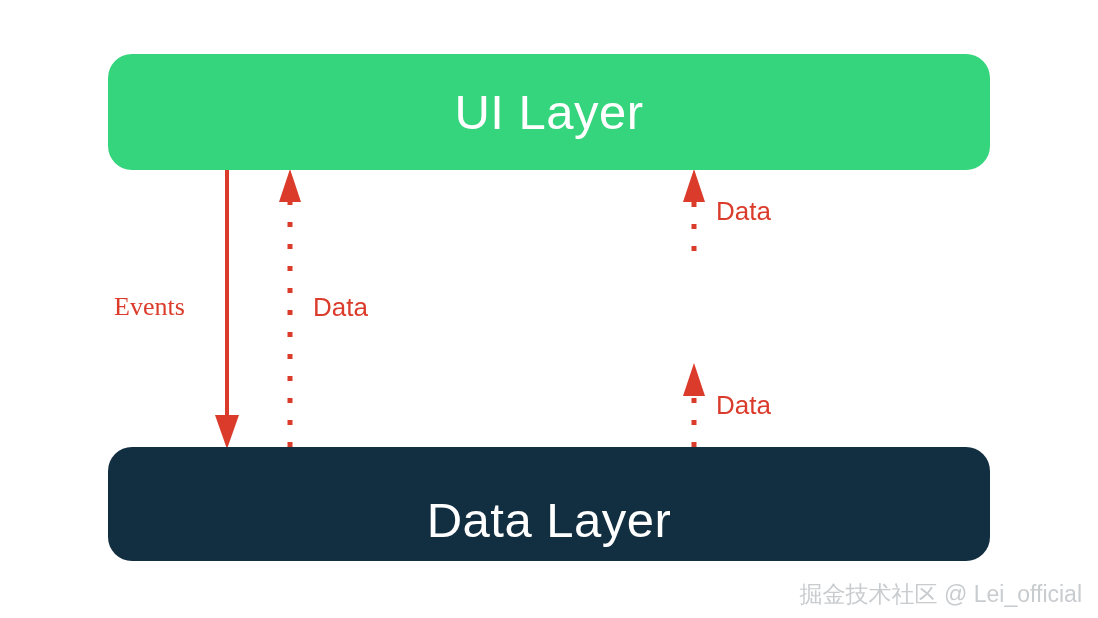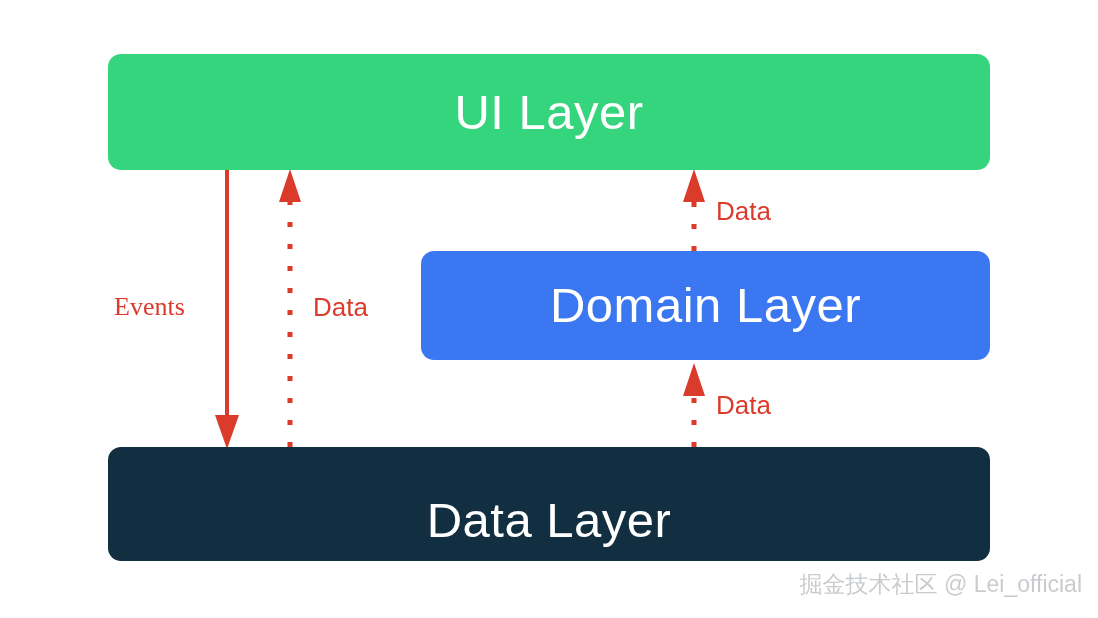--- a/index.html
+++ b/index.html
@@ -14,21 +14,21 @@
     position: relative;
     width: 1098px;
     height: 618px;
     background: #ffffff;
     overflow: hidden;
   }
 
   
   .layer-box {
     position: absolute;
-    border-radius: 13px;
+    border-radius: 24px;
     display: flex;
     align-items: center;
     justify-content: center;
     box-sizing: border-box;
   }
   .layer-label {
     color: #ffffff;
     font-weight: 400;
     letter-spacing: 0.5px;
     white-space: nowrap;
@@ -83,21 +83,21 @@
   }
   #label-events      { left: 114px; top: 294px; font-family: Liberation Serif, serif; }
   #label-data-left   { left: 313px; top: 294px; }
   #label-data-upper  { left: 716px; top: 198px; }
   #label-data-lower  { left: 716px; top: 392px; }
 
   
   #watermark {
     position: absolute;
     right: 16px;
-    bottom: 22px;
+    bottom: 12px;
     color: #C9CCCF;
     font-size: 23px;
     line-height: 1;
     white-space: nowrap;
   }
 </style>
 </head>
 <body>
 
 <div id="canvas">
@@ -122,23 +122,20 @@
     <g>
       <line x1="694" y1="447" x2="694" y2="390" stroke="#DB3B2B" stroke-width="5" stroke-linecap="butt" stroke-dasharray="5 17"></line>
       <polygon points="694,363 683,396 705,396" fill="#DB3B2B"></polygon>
     </g>
   </svg>
 
   <div class="layer-box" id="ui-layer-box">
     <span class="layer-label">UI Layer</span>
   </div>
 
-  <div class="layer-box" id="domain-layer-box">
-    <span class="layer-label">Domain Layer</span>
-  </div>
 
   <div class="layer-box" id="data-layer-box">
     <span class="layer-label">Data Layer</span>
   </div>
 
   <div class="flow-label" id="label-events">Events</div>
 
   <div class="flow-label" id="label-data-left">Data</div>
 
   <div class="flow-label" id="label-data-upper">Data</div>

